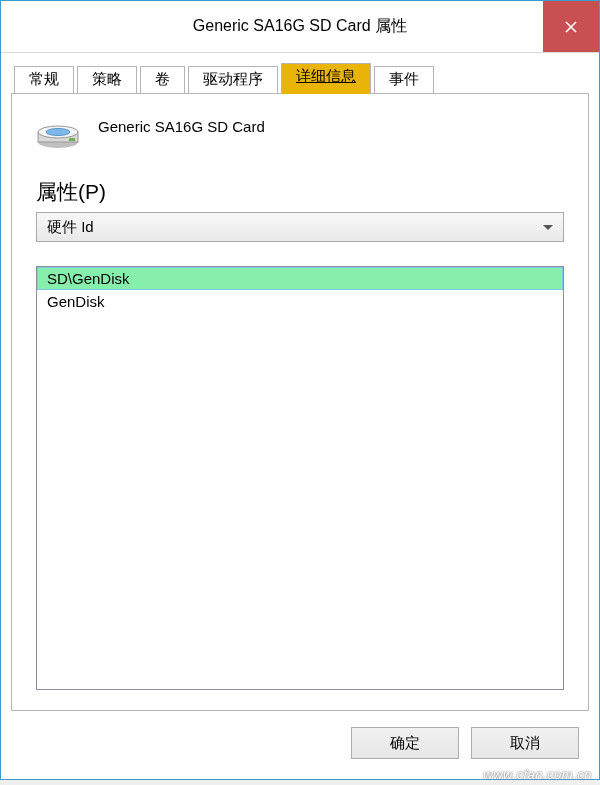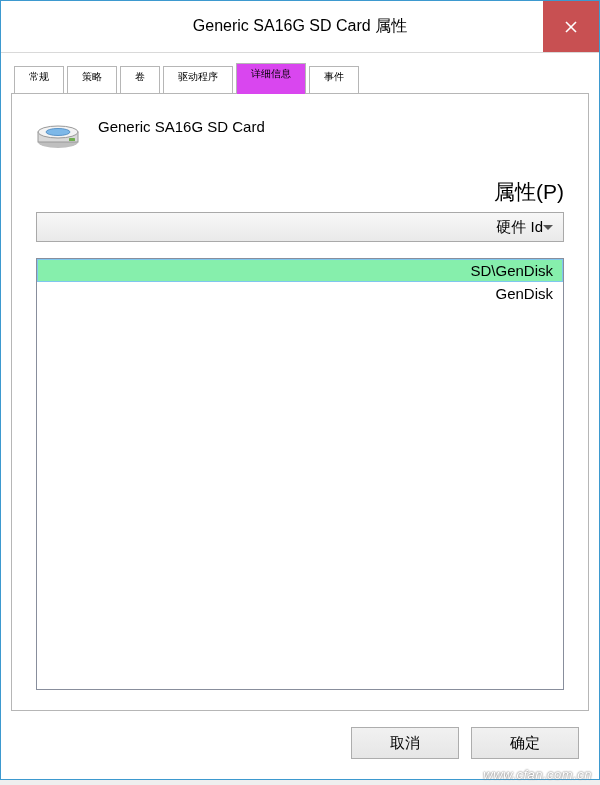--- a/index.html
+++ b/index.html
@@ -61,43 +61,43 @@
     display: flex;
     gap: 3px;
     padding-left: 3px;
     z-index: 2;
   }
   .tab {
     border: 1px solid #b6b6b6;
     border-bottom: none;
     background: #fff;
     padding: 3px 14px 0;
-    font-size: 10px;
+    font-size: 15px;
     height: 27px;
     cursor: pointer;
     position: relative;
     top: 3px;
   }
   .tab.active {
     height: 31px;
     top: 0;
-    background: #d946ef;
+    background: #eab308;
     z-index: 3;
+    text-decoration: underline;
   }
   .tab-panel {
     border: 1px solid #b6b6b6;
     background: #fff;
     flex: 1;
     margin-top: 0;
     position: relative;
     top: 0;
     padding: 20px 24px 20px;
     display: flex;
     flex-direction: column;
-    text-align: right;
   }
   .dev-row {
     display: flex;
     align-items: flex-start;
     gap: 18px;
     padding: 4px 0 28px;
   }
   .dev-icon {
     width: 44px;
     height: 28px;
@@ -112,21 +112,21 @@
     margin-bottom: 6px;
   }
   .combo {
     height: 30px;
     border: 1px solid #a9a9a9;
     background: linear-gradient(#f7f7f7,#e9e9e9);
     display: flex;
     align-items: center;
     padding: 0 10px;
     cursor: pointer;
-    margin-bottom: 16px;
+    margin-bottom: 24px;
     position: relative;
   }
   .combo-text { flex: 1; font-size: 15px; }
   .combo-arrow {
     width: 0; height: 0;
     border-left: 5px solid transparent;
     border-right: 5px solid transparent;
     border-top: 5px solid #555;
   }
   .listbox {
@@ -220,20 +220,20 @@
 
 
       <div class="listbox">
         <div class="listitem selected">SD\GenDisk</div>
         <div class="listitem">GenDisk</div>
       </div>
 
     </div>
 
     <div class="buttons">
+      <button class="btn">确定</button>
       <button class="btn">取消</button>
-      <button class="btn">确定</button>
     </div>
 
   </div>
 </div>
 
 <div class="watermark">www.cfan.com.cn</div>
 
 </body></html>

